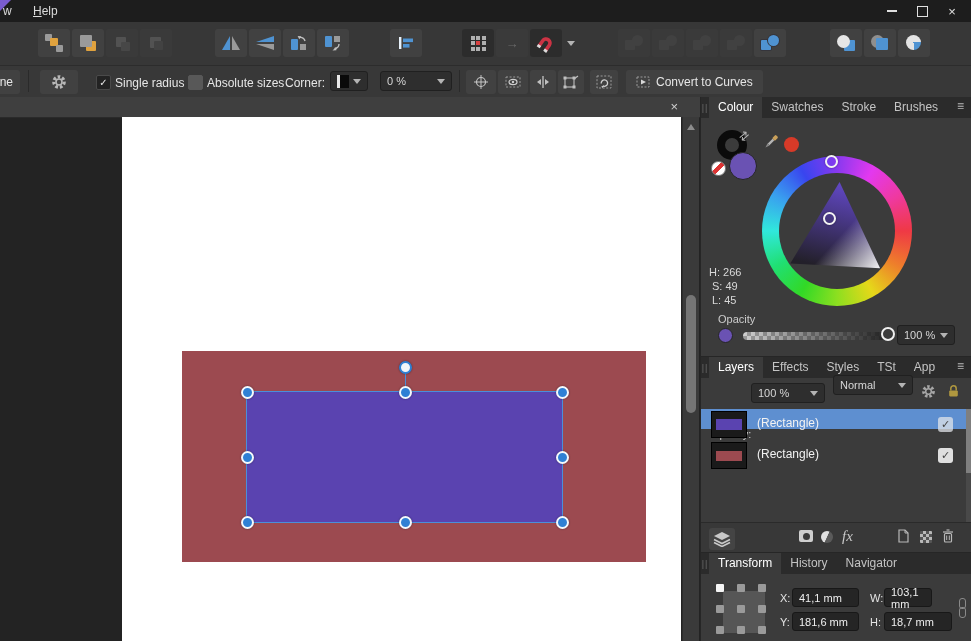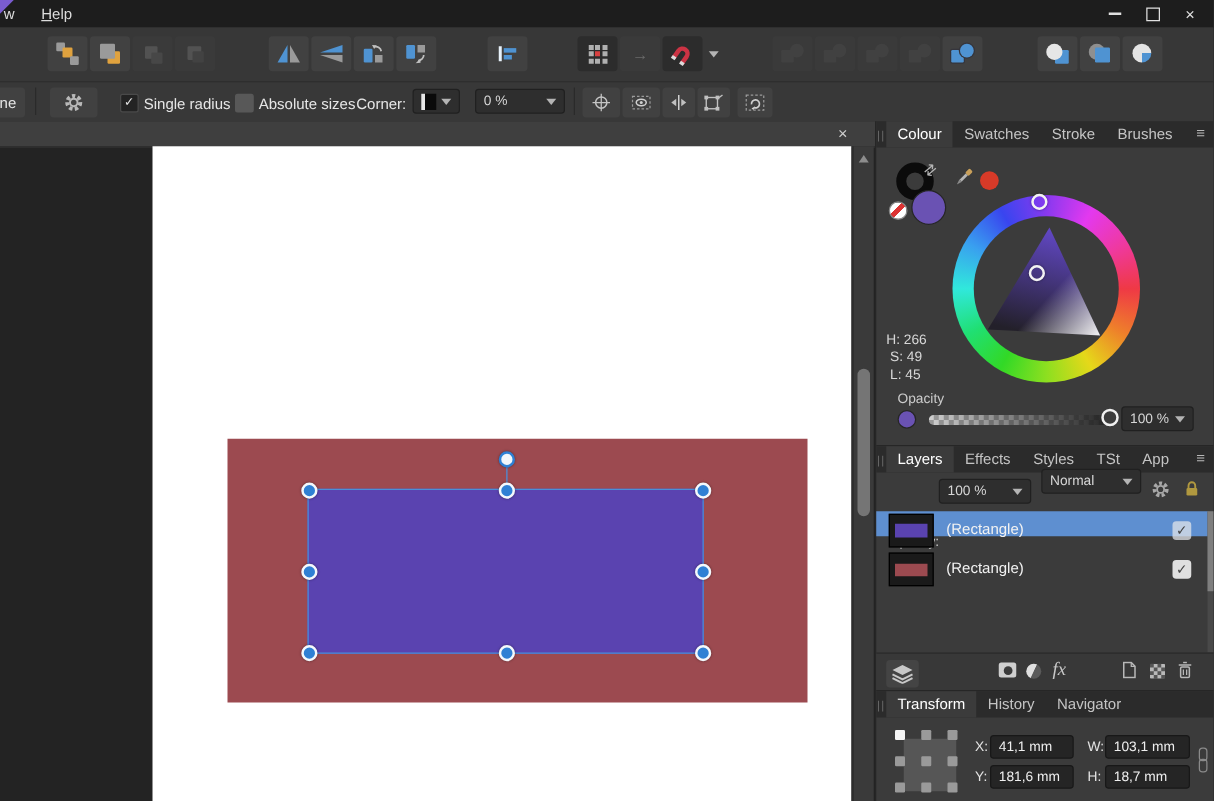--- a/index.html
+++ b/index.html
@@ -379,20 +379,27 @@
     </div>
 
     <div class="ctx-btn" style="left:590px;width:28px">
       <svg width="16" height="14">
         <rect x="1" y="1" width="14" height="12" fill="none" stroke="#9a9a9a" stroke-width="1" stroke-dasharray="2 1.6"></rect>
         <path d="M5.2,8.5 a3.2,3.2 0 1 1 2,2.6" fill="none" stroke="#d0d0d0" stroke-width="1.3"></path>
         <polygon points="5.2,11.8 8,10 6.8,13" fill="#d0d0d0"></polygon>
         </svg>
     </div>
 
+    <div class="ctx-btn" style="left:626px;padding:0 10px">
+      <svg width="14" height="12" style="margin-right:6px">
+        <rect x="1" y="1" width="12" height="10" fill="none" stroke="#9a9a9a" stroke-width="1" stroke-dasharray="2 1.5"></rect>
+        <polygon points="5,3.5 10,6 5,8.5" fill="#d8d8d8"></polygon>
+        </svg>
+      <span>Convert to Curves</span>
+    </div>
   </div>
 
   <div class="docarea">
     <div class="doctabbar">
       <span class="docclose">×</span>
     </div>
     <div class="page"></div>
     <div class="rect-back"></div>
     <div class="rect-front"></div>
 
@@ -593,21 +600,21 @@
         <div class="adot" style="left:1px;top:43px"></div>
         <div class="adot" style="left:22px;top:43px"></div>
         <div class="adot" style="left:43px;top:43px"></div>
       </div>
 
       <span class="tf-label" style="left:79px;top:39px">X:</span>
       <div class="tf-input" style="left:91px;top:35px;width:67px">
         <span>41,1 mm</span>
       </div>
       <span class="tf-label" style="left:169px;top:39px">W:</span>
-      <div class="tf-input" style="left:183px;top:35px;width:68px">
+      <div class="tf-input" style="left:183px;top:35px;width:48px">
         <span>103,1 mm</span>
       </div>
       <span class="tf-label" style="left:79px;top:63px">Y:</span>
       <div class="tf-input" style="left:91px;top:59px;width:67px">
         <span>181,6 mm</span>
       </div>
       <span class="tf-label" style="left:169px;top:63px">H:</span>
       <div class="tf-input" style="left:183px;top:59px;width:68px">
         <span>18,7 mm</span>
       </div>

